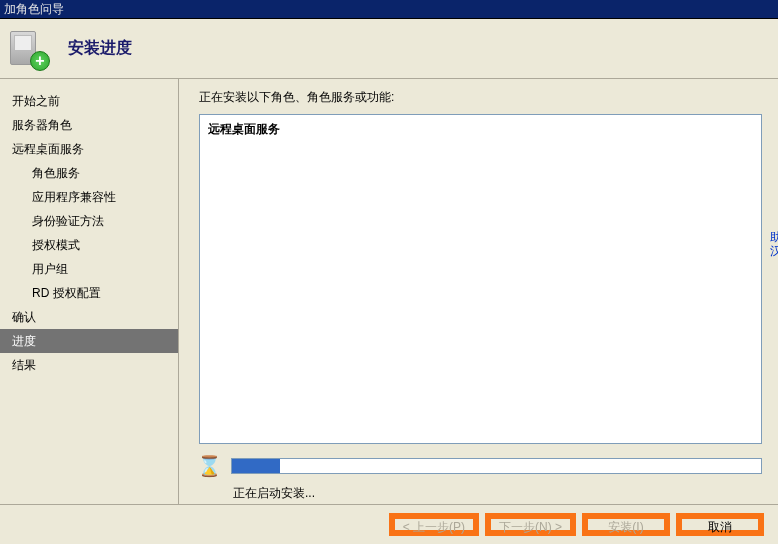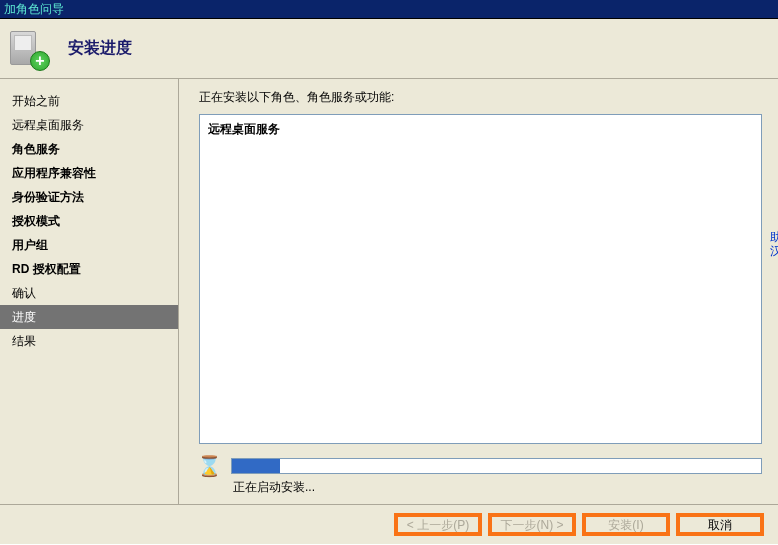--- a/index.html
+++ b/index.html
@@ -7,21 +7,21 @@
       font-family: "Microsoft YaHei", "SimSun", sans-serif;
       font-size: 12px;
       background: #ffffff;
       width: 778px;
       height: 545px;
       overflow: hidden;
       position: relative;
     }
     .titlebar {
       background: #0a246a;
-      color: #5eead4;
+      color: #e5e5e5;
       height: 19px;
       line-height: 19px;
       padding-left: 4px;
       font-size: 12px;
       border-bottom: 1px solid #000;
     }
     .header {
       height: 60px;
       background: #ece9d8;
       display: flex;
@@ -84,22 +84,21 @@
       padding-top: 10px;
       border-right: 1px solid #aca899;
     }
     .sidebar-item {
       padding: 3px 0 3px 12px;
       color: #000;
       line-height: 18px;
       cursor: default;
     }
     .sidebar-sub {
-      padding-left: 12px;
-      font-weight: bold;
+      padding-left: 32px;
     }
     .sidebar-item.active {
       background: #737373;
       color: #ffffff;
     }
     .content {
       flex: 1;
       padding: 10px 16px 0 20px;
       position: relative;
     }
@@ -137,37 +136,37 @@
       border: 1px solid #7f9db9;
       background: #ffffff;
       position: relative;
     }
     .progress-fill {
       height: 100%;
       background: #316ac5;
     }
     .status-text {
       padding-left: 34px;
-      margin-top: 1px;
+      margin-top: 7px;
     }
     .footer {
       height: 40px;
       background: #ece9d8;
       border-top: 1px solid #aca899;
       display: flex;
       align-items: center;
       justify-content: flex-end;
       padding-right: 14px;
       gap: 6px;
     }
     .btn {
       min-width: 88px;
       height: 23px;
       background: #ece9d8;
-      border: 4px solid #f97316;
+      border: 6px solid #f97316;
       color: #000;
       font-size: 12px;
       font-family: inherit;
       cursor: pointer;
       padding: 0 8px;
     }
     .btn:disabled {
       color: #aca899;
       cursor: default;
     }
@@ -194,20 +193,21 @@
   <div class="header-icon">
     <div class="server-box"></div>
     <div class="plus-badge">+</div>
   </div>
   <div class="header-title">安装进度</div>
 </div>
 
 <div class="main">
   <div class="sidebar" id="sidebar">
       <div class="sidebar-item">开始之前</div>
+      <div class="sidebar-item">服务器角色</div>
       <div class="sidebar-item">远程桌面服务</div>
       <div class="sidebar-item sidebar-sub">角色服务</div>
       <div class="sidebar-item sidebar-sub">应用程序兼容性</div>
       <div class="sidebar-item sidebar-sub">身份验证方法</div>
       <div class="sidebar-item sidebar-sub">授权模式</div>
       <div class="sidebar-item sidebar-sub">用户组</div>
       <div class="sidebar-item sidebar-sub">RD 授权配置</div>
       <div class="sidebar-item">确认</div>
       <div class="sidebar-item active">进度</div>
       <div class="sidebar-item">结果</div>

